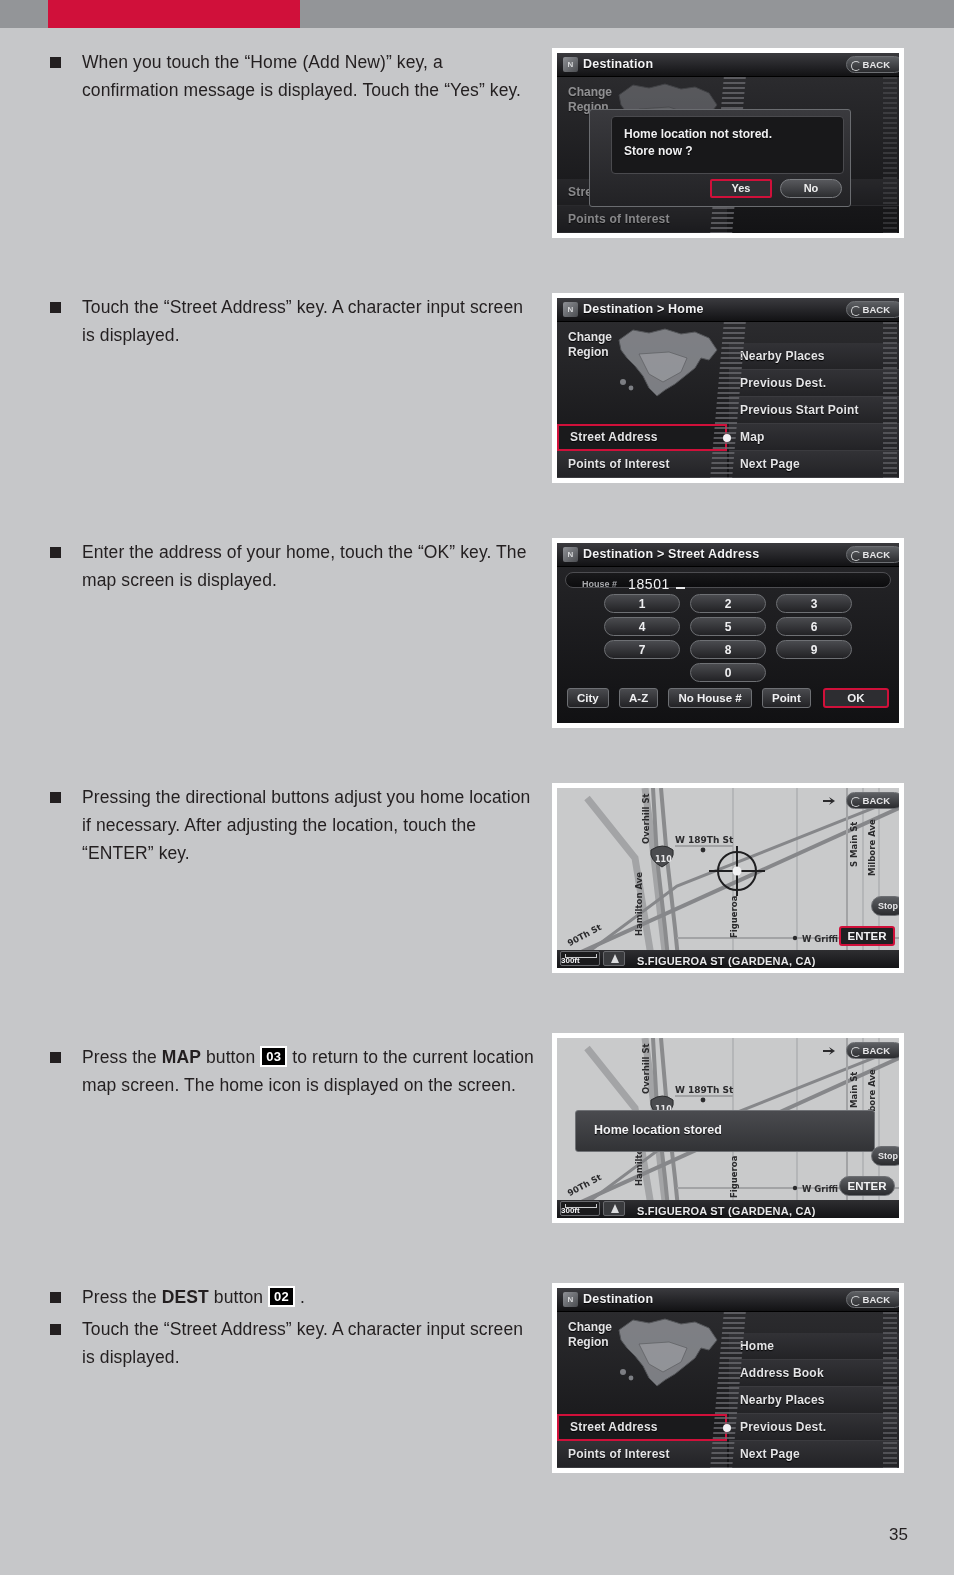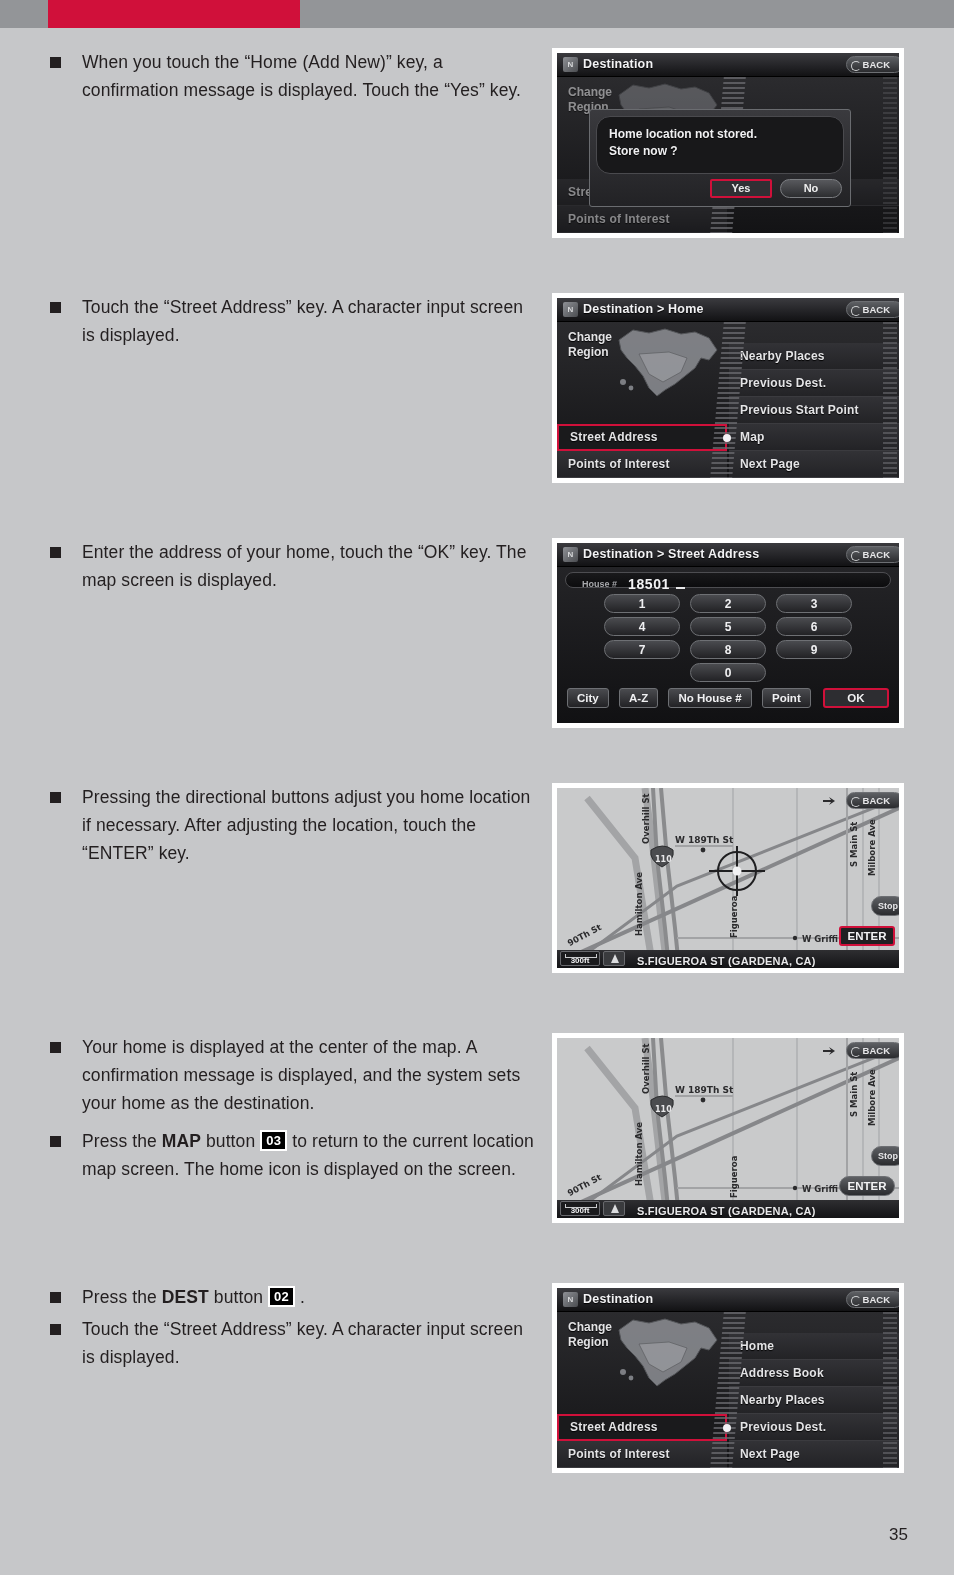--- a/index.html
+++ b/index.html
@@ -172,24 +172,24 @@
   }
 
   
   .dialog {
     position: absolute; left: 32px; top: 32px; width: 262px; height: 98px;
     background: linear-gradient(#3a3a3e,#222225);
     border: 1px solid #6a6c70;
     border-radius: 3px;
   }
   .dialog-inner {
-    position: absolute; left: 6px; top: 6px; right: 6px; height: 58px;
+    position: absolute; left: 21px; top: 6px; right: 6px; height: 58px;
     background: #18181a;
     border: 1px solid #4a4a4e;
-    border-radius: 14px;
+    border-radius: 4px;
     padding: 9px 12px;
   }
   .dialog-inner p {
     font-size: 12px; font-weight: bold; color: #f0f0f2; line-height: 17px;
     text-shadow: 0 1px 1px #000;
   }
   .dlgbtn {
     position: absolute; bottom: 8px;
     width: 62px; height: 19px;
     background: linear-gradient(#58595d,#2c2d30);
@@ -207,21 +207,21 @@
   .kp-area { position: absolute; top: 24px; left: 0; right: 0; bottom: 0;
     background: linear-gradient(#242427,#111113); padding: 5px 8px; }
   .kp-field {
     position: relative; height: 16px;
     background: linear-gradient(#19191b,#0c0c0e);
     border: 1px solid #4d4d51;
     border-radius: 12px;
     margin-bottom: 6px;
   }
   .kp-field .lbl { position: absolute; left: 16px; top: 6px; font-size: 9px; font-weight: bold; color: #a8a9ad; }
-  .kp-field .val { position: absolute; left: 62px; top: 3px; font-size: 14px; color: #f2f2f4; letter-spacing: .6px; font-weight: bold; }
+  .kp-field .val { position: absolute; left: 62px; top: 3px; font-size: 14px; color: #f2f2f4; letter-spacing: .6px; }
   .kp-field .caret { position: absolute; left: 110px; top: 14px; width: 9px; height: 2px; background: #e8e8ea; }
   .kp-grid { display: flex; flex-wrap: wrap; justify-content: center; gap: 4px 10px; margin-top: 2px; }
   .kp-key {
     width: 76px; height: 19px; line-height: 18px; text-align: center;
     background: linear-gradient(#4a4b4f,#222225);
     border: 1px solid #6e7074; border-radius: 10px;
     font-size: 12px; font-weight: bold; color: #f0f0f2;
   }
   .kp-zero-wrap { display: flex; justify-content: center; margin-top: 4px; }
   .kp-bottom { display: flex; gap: 9px; margin-top: 6px; justify-content: space-between; padding: 0 2px; }
@@ -267,21 +267,21 @@
   .map-enter.plain { border: 1px solid #6d6f73; border-radius: 10px;
     background: linear-gradient(#5e6064,#2b2c2f); line-height: 18px; }
   .map-statusbar {
     position: absolute; left: 0; right: 0; bottom: 0; height: 18px;
     background: linear-gradient(#2e2e31,#141416);
     color: #e6e6e8;
   }
   .map-scale {
     position: absolute; left: 3px; bottom: 2px; width: 40px; height: 15px;
     background: #1b1b1d; border: 1px solid #68696d; border-radius: 2px;
-    font-size: 8px; font-weight: bold; color: #f0f0f2; text-align: center; line-height: 17px;
+    font-size: 8px; font-weight: bold; color: #f0f0f2; text-align: left; line-height: 17px;
   }
   .map-scale::before {
     content: ""; position: absolute; left: 4px; top: 2px; width: 30px; height: 3px;
     border: 1px solid #c9cacc; border-top: none;
   }
   .map-compass {
     position: absolute; left: 46px; bottom: 2px; width: 22px; height: 15px;
     background: #3a3b3e; border: 1px solid #68696d; border-radius: 2px;
   }
   .map-compass::before {
@@ -532,21 +532,20 @@
               <div class="map-compass"></div>
               <div class="map-roadname">S.FIGUEROA ST (GARDENA, CA)</div>
             </div>
           </div>
         </div>
       </div>
     </div>
 
     <div class="row" style="top:1005px;">
       <div class="textcol">
-        <div class="bullet">Your home is displayed at the center of the map. A confirmation message is displayed, and the system sets your home as the destination.</div>
         <div class="bullet" style="margin-top:10px;">
           <span>Press the</span>
           <span class="b">MAP</span>
           <span>button</span>
           <span class="keybadge">03</span>
           <span>to return to the current location map screen. The home icon is displayed on the screen.</span>
         </div>
       </div>
       <div class="shotcol">
         <div class="shot">
@@ -591,20 +590,23 @@
                 <text transform="rotate(-90 85 115)" x="52" y="115">Hamilton Ave</text>
                 <text transform="rotate(-90 92 30)" x="66" y="30">Overhill St</text>
                 <text transform="rotate(-90 318 60)" x="290" y="60">Milbore Ave</text>
                 <text transform="rotate(-90 300 55)" x="276" y="55">S Main St</text>
                 <text transform="rotate(-28 24 150)" x="10" y="152">90Th St</text>
                 <text x="245" y="154">W Griffi</text>
               </g>
               <circle cx="238" cy="150" r="2.2" fill="#2b2b2d"></circle>
               <path d="M266 12 l8 0 l-2 -3 l6 4 l-6 4 l2 -3 l-8 0z" fill="#2b2b2d"></path>
             </svg>
+            <div class="map-toast">
+              <span>Home location stored</span>
+            </div>
             <div class="map-back">BACK</div>
             <div class="map-more">Stop</div>
             <div class="map-enter plain">ENTER</div>
             <div class="map-statusbar">
               <div class="map-scale">300ft</div>
               <div class="map-compass"></div>
               <div class="map-roadname">S.FIGUEROA ST (GARDENA, CA)</div>
             </div>
           </div>
         </div>

